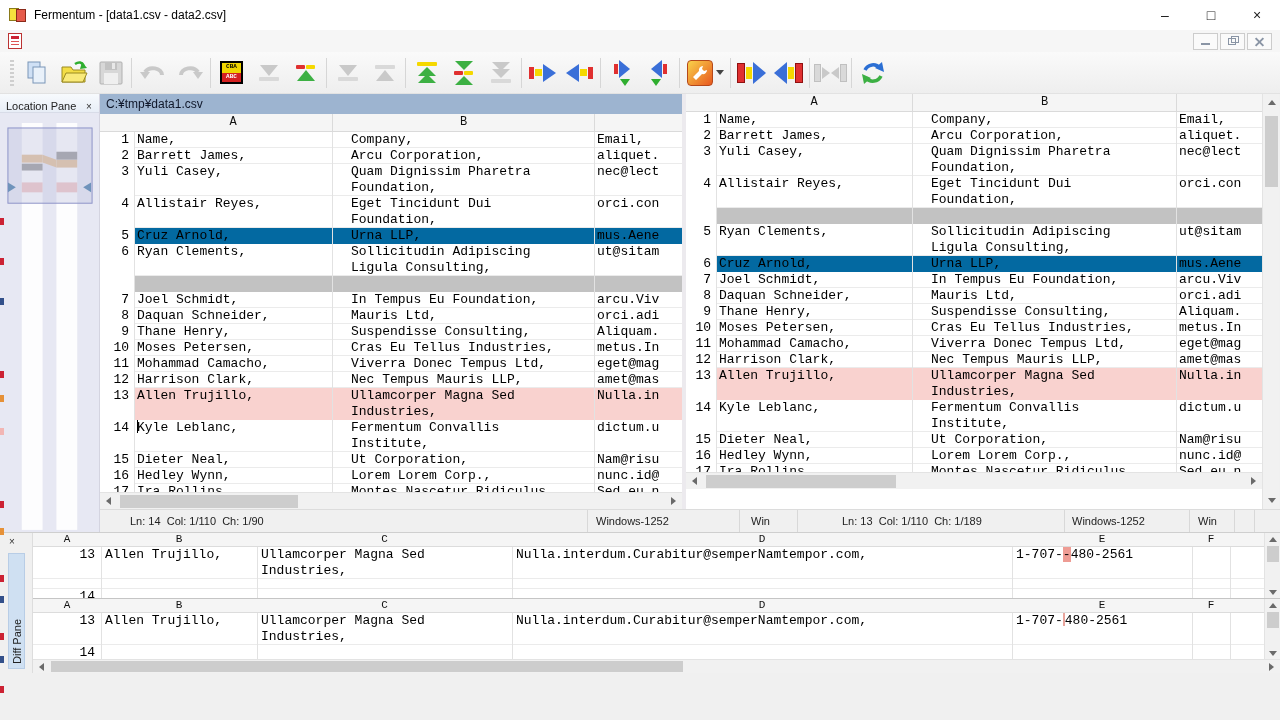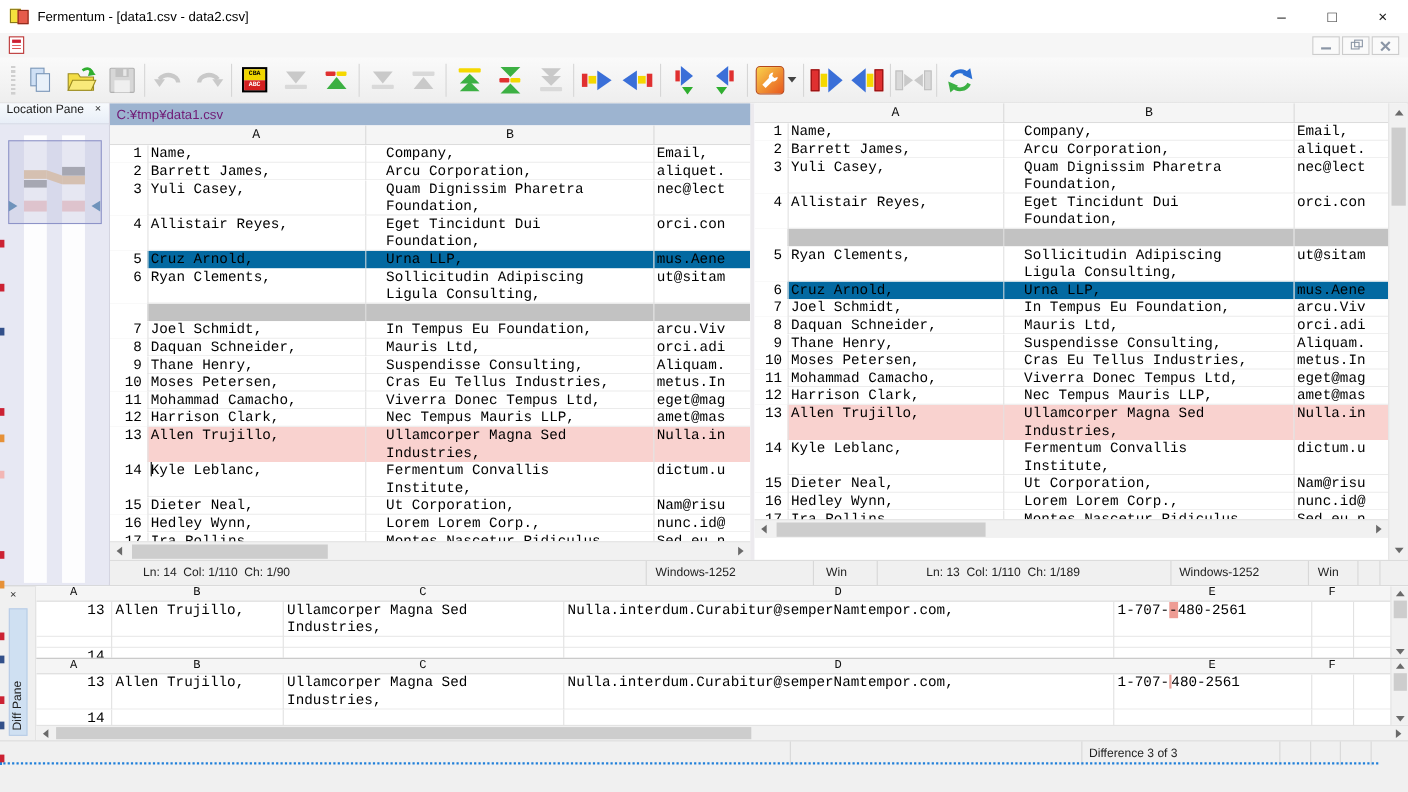--- a/index.html
+++ b/index.html
@@ -49,30 +49,30 @@
   .wrenchbtn{width:26px;height:26px;border-radius:4px;background:linear-gradient(135deg,#f9d24a,#e8581f);border:1px solid #b5481a;display:flex;align-items:center;justify-content:center}
   .caret-dn{width:0;height:0;border-left:4px solid transparent;border-right:4px solid transparent;border-top:5px solid #444;margin-left:3px}
 
   
   .tabbar{height:24px;background:#ececec;display:flex;align-items:flex-end;padding-left:4px;flex:none}
   .tab{height:23px;background:#fcfcfc;border:1px solid #c9c9c9;border-bottom:none;display:flex;align-items:center;padding:0 12px 0 6px;font-size:12px;color:#111;gap:5px}
 
   
   .main{height:438px;display:flex;flex:none;position:relative}
   .locpane{width:100px;flex:none;display:flex;flex-direction:column;background:#e7e8f3;border-right:1px solid #d4d4e0}
-  .lochead{height:19px;background:linear-gradient(#f7fafd,#e8eef7);font-size:11px;color:#222;display:flex;align-items:flex-start;padding:0 4px 0 6px;border-bottom:1px solid #d8dce8}
+  .lochead{height:19px;background:linear-gradient(#f7fafd,#e8eef7);font-size:11px;color:#222;display:flex;align-items:flex-end;padding:0 4px 0 6px;border-bottom:1px solid #d8dce8}
   .lochead .x{margin-left:auto;font-size:10px;color:#333;width:12px;text-align:center}
   .locmap{flex:1}
 
   .panes{flex:1;display:flex;flex-direction:column}
   .panesrow{height:415px;display:flex}
   .fp{display:flex;flex-direction:column;background:#fff}
   .fp-left{width:586px;border-right:4px solid #eceaee}
   .fp-right{width:593px}
-  .fhead{height:20px;background:#9db4d0;color:#701a75;font-size:12px;line-height:20px;padding-left:6px;flex:none}
+  .fhead{height:20px;background:#9db4d0;color:#0f172a;font-size:12px;line-height:20px;padding-left:6px;flex:none}
   .fp-right .fhead{background:#a4b9d3}
   .fpbody{flex:1;display:flex;min-height:0}
   .fpcontent{flex:1;display:flex;flex-direction:column;min-width:0}
   .colhead{height:18px;display:flex;background:#f5f5f5;border-bottom:1px solid #dadada;font:12px/17px "Liberation Mono",monospace;color:#111;flex:none}
   .colhead div{text-align:center}
   .rowswrap{height:360px;overflow:hidden;background:#fff}
   .frow{display:flex;box-shadow:inset 0 -1px 0 #ebebeb;font:13px/16px "Liberation Mono",monospace;color:#000;overflow:hidden}
   .gut{width:34px;flex:none;text-align:right;padding-right:5px;background:#fff}
   .fp-right .gut{width:30px}
   .cell{border-left:1px solid #e2e2e2;overflow:hidden;white-space:nowrap}
@@ -851,30 +851,20 @@
         <div class="htrack" style="height:14px">
             <div class="hthumb" style="top:1px;height:11px;left:1px;width:632px"></div>
           </div>
         <div class="sarrow" style="height:14px">
             <div class="a-r"></div>
           </div>
       </div>
     </div>
   </div>
 
-  <div class="bottombar">
-    <div class="bcell" style="flex:1;border-left:none"></div>
-    <div class="bcell" style="width:265px"></div>
-    <div class="bcell" style="width:180px">Difference 3 of 3</div>
-    <div class="bcell" style="width:28px"></div>
-    <div class="bcell" style="width:27px"></div>
-    <div class="bcell" style="width:28px"></div>
-    <div class="bcell" style="width:34px"></div>
-    <div class="dotline"></div>
-  </div>
 
 <div class="edgetick" style="top: 218px; background: rgb(204, 34, 51);"></div>
     <div class="edgetick" style="top: 258px; background: rgb(204, 34, 51);"></div>
     <div class="edgetick" style="top: 298px; background: rgb(51, 80, 138);"></div>
     <div class="edgetick" style="top: 371px; background: rgb(204, 34, 51);"></div>
     <div class="edgetick" style="top: 395px; background: rgb(230, 145, 56);"></div>
     <div class="edgetick" style="top: 428px; background: rgb(242, 182, 180);"></div>
     <div class="edgetick" style="top: 501px; background: rgb(204, 34, 51);"></div>
     <div class="edgetick" style="top: 528px; background: rgb(230, 145, 56);"></div>
     <div class="edgetick" style="top: 575px; background: rgb(204, 34, 51);"></div>

